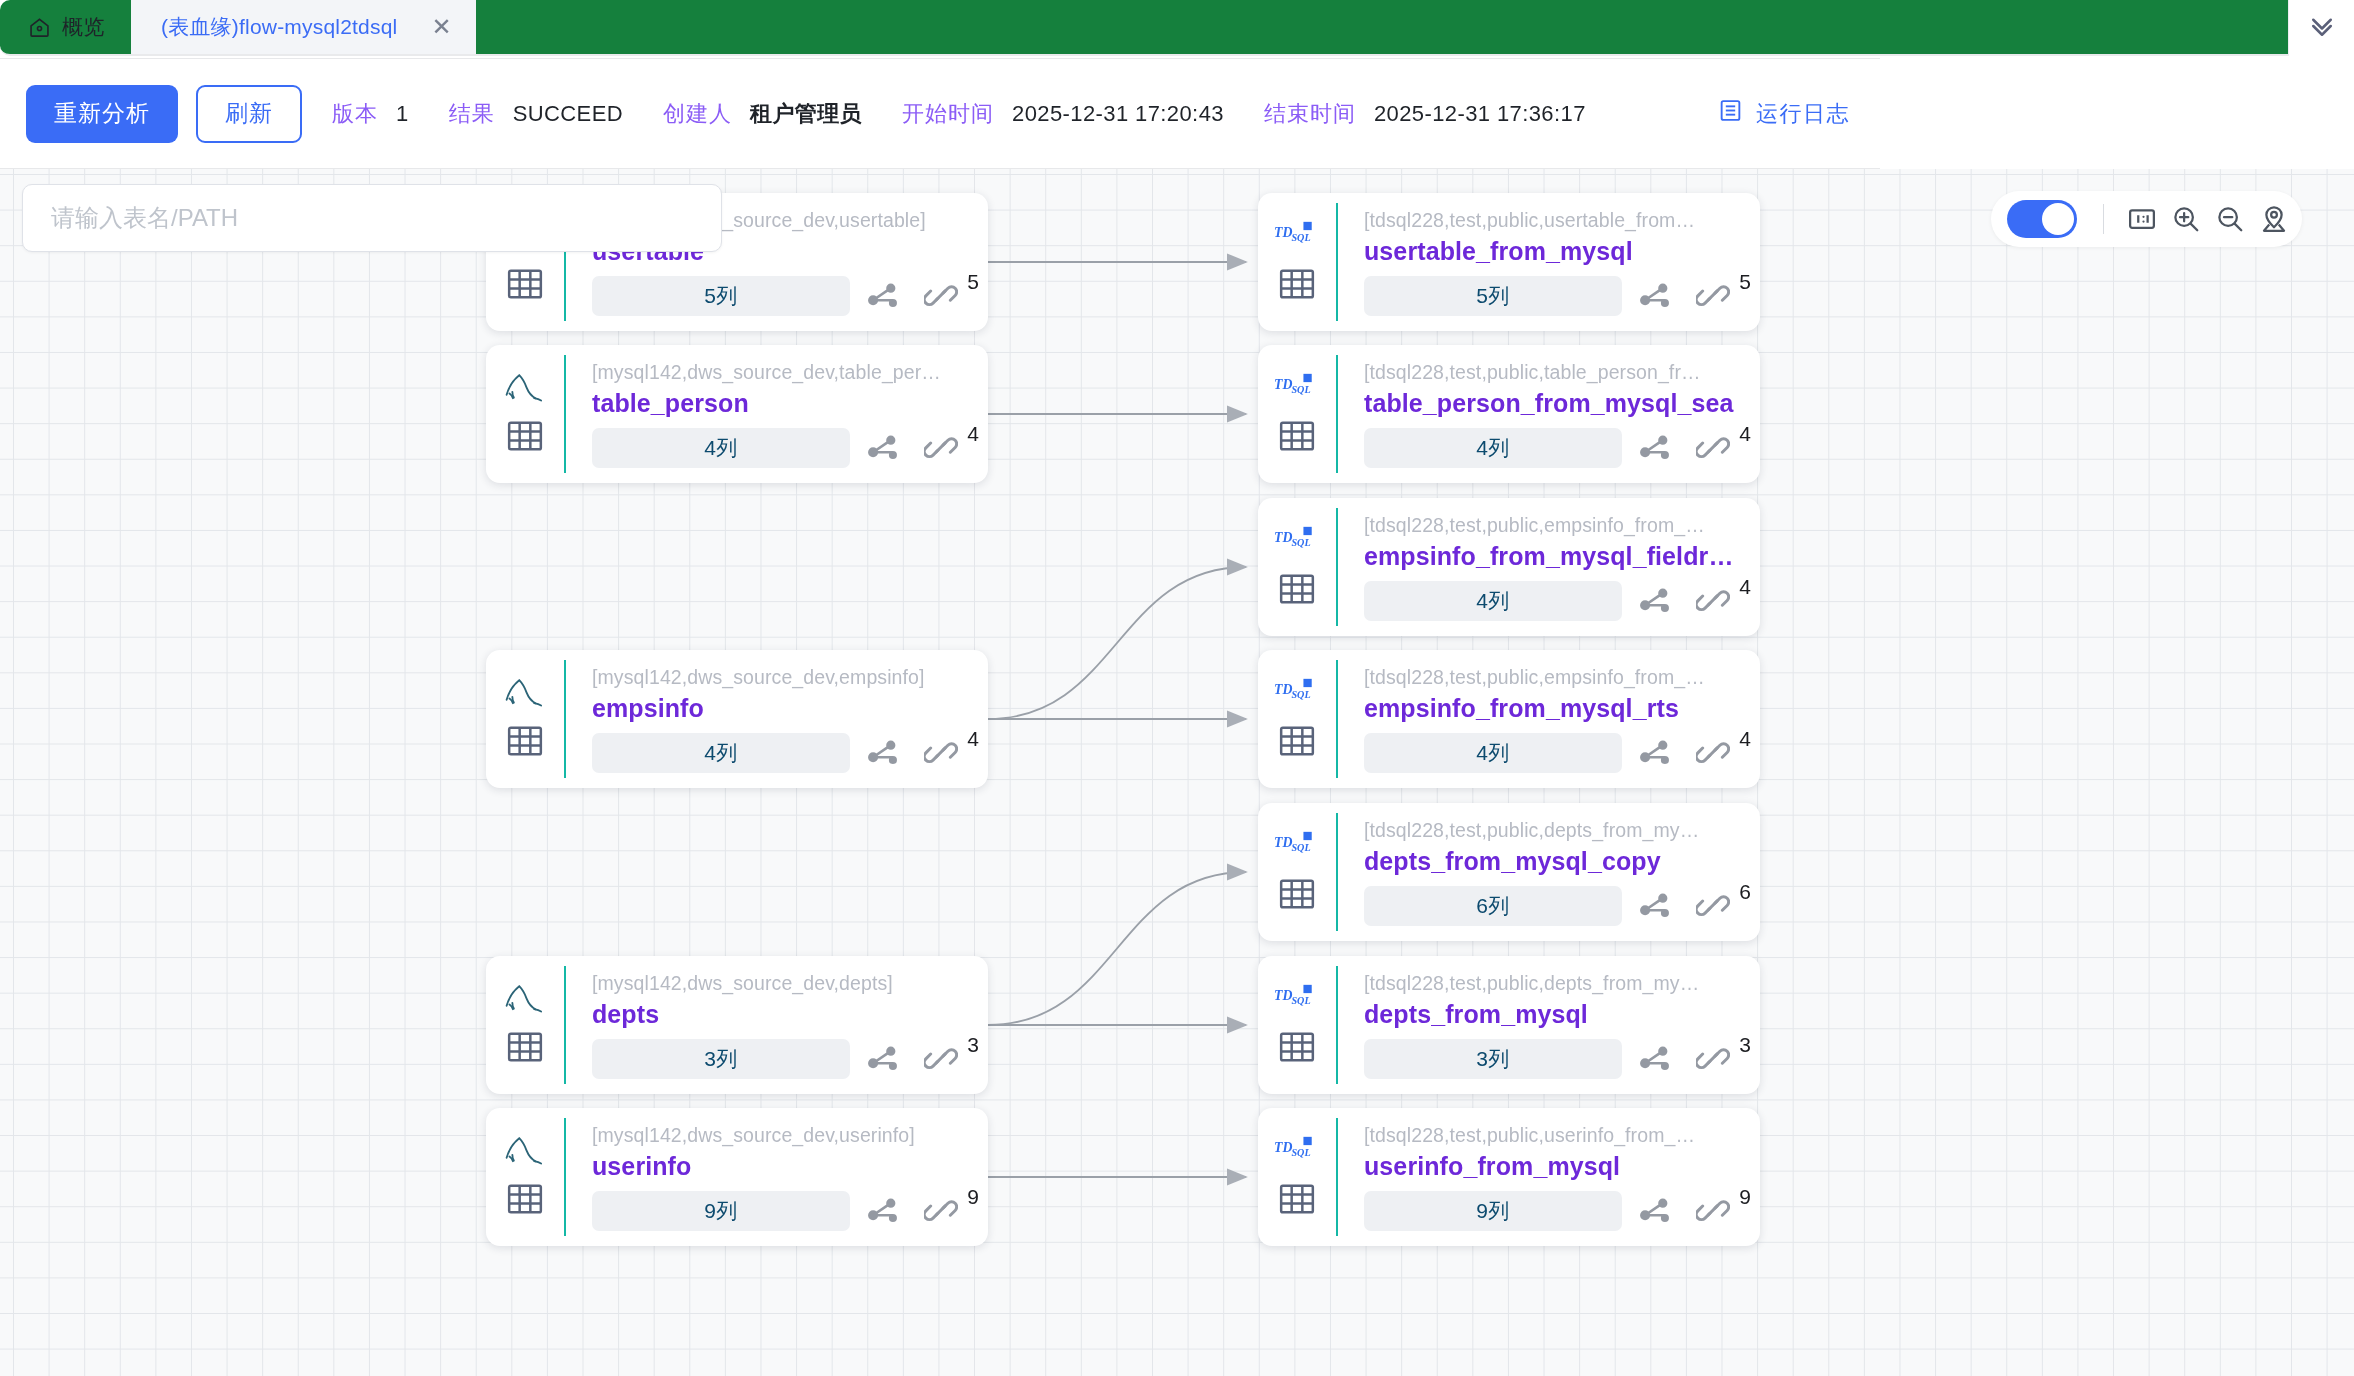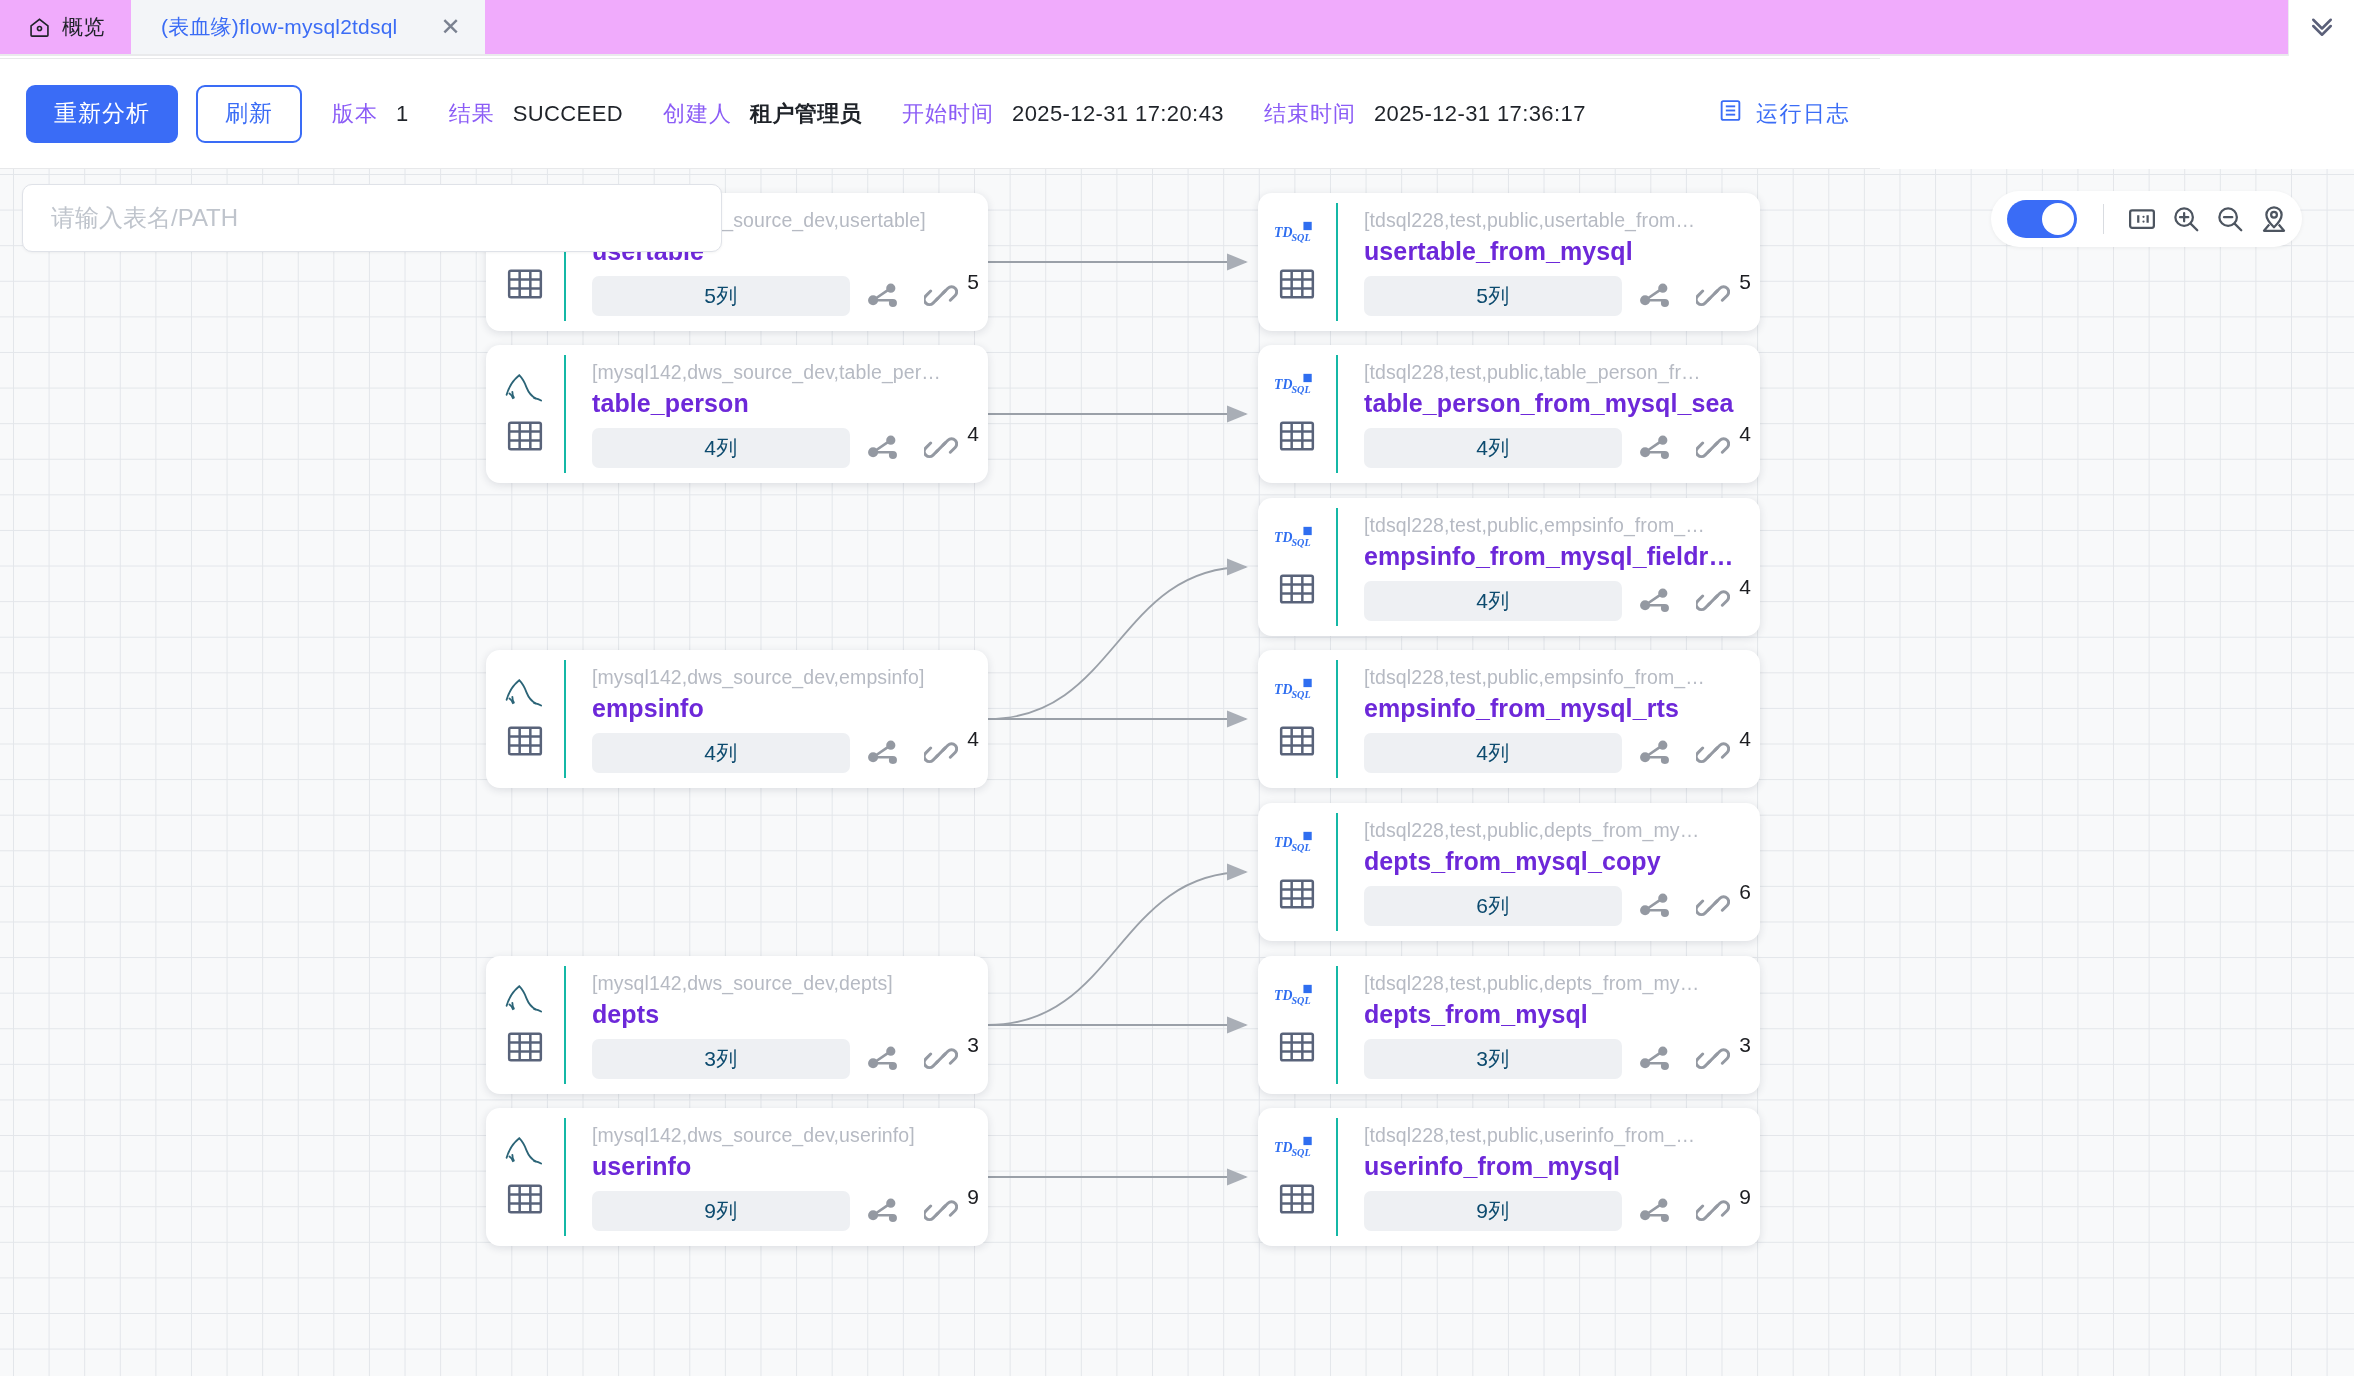--- a/index.html
+++ b/index.html
@@ -7,33 +7,33 @@
     width: 2354px; height: 1376px;
     font-family: "Liberation Sans", "DejaVu Sans", sans-serif;
     background: #ffffff;
     overflow: hidden;
   }
 
   
   .tabbar {
     position: absolute; top: 0; left: 0;
     width: 2354px; height: 56px;
-    background: #f0abfc;
+    background: #15803d;
     border-bottom: 2px solid #e9eaec;
-    display: flex; align-items: stretch;
+    display: flex; align-items: stretch; border-radius: 10px;
   }
   .tab-home {
     display: flex; align-items: center; gap: 11px;
     padding: 0 26px 0 28px;
     font-size: 21px; color: #1f2329; letter-spacing: .5px;
     cursor: pointer;
   }
   .home-ico { width: 23px; height: 23px; display:block; }
   .tab-flow {
-    display: flex; align-items: center; gap: 43px;
+    display: flex; align-items: center; gap: 34px;
     padding: 0 24px 0 30px;
     background: #f3f5f8;
     font-size: 21px; color: #3b6cf5; letter-spacing: .2px;
     cursor: pointer; white-space: nowrap;
   }
   .tab-close { font-size: 24px; color: #7a8190; line-height: 1; cursor: pointer; font-weight: 300;}
   .collapse-btn {
     position: absolute; right: 0; top: 0;
     width: 66px; height: 56px;
     display: flex; align-items: center; justify-content: center;

